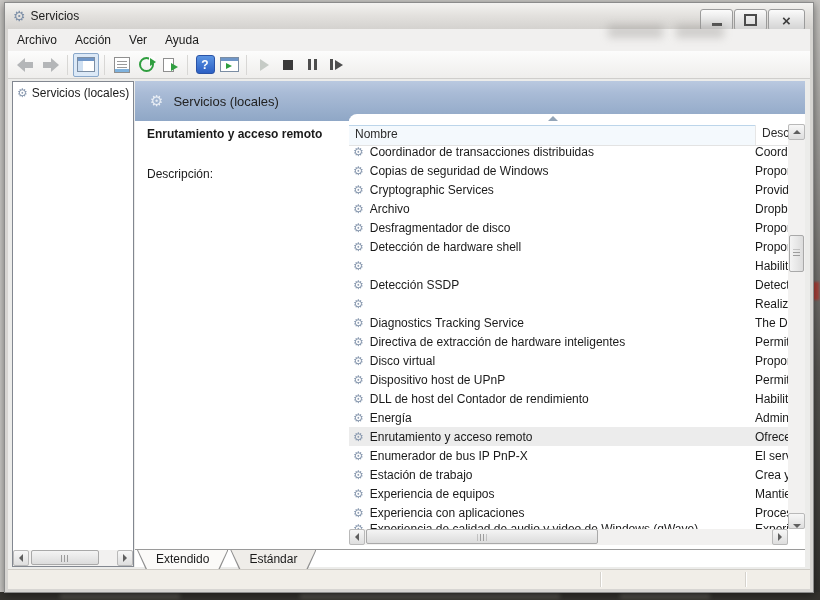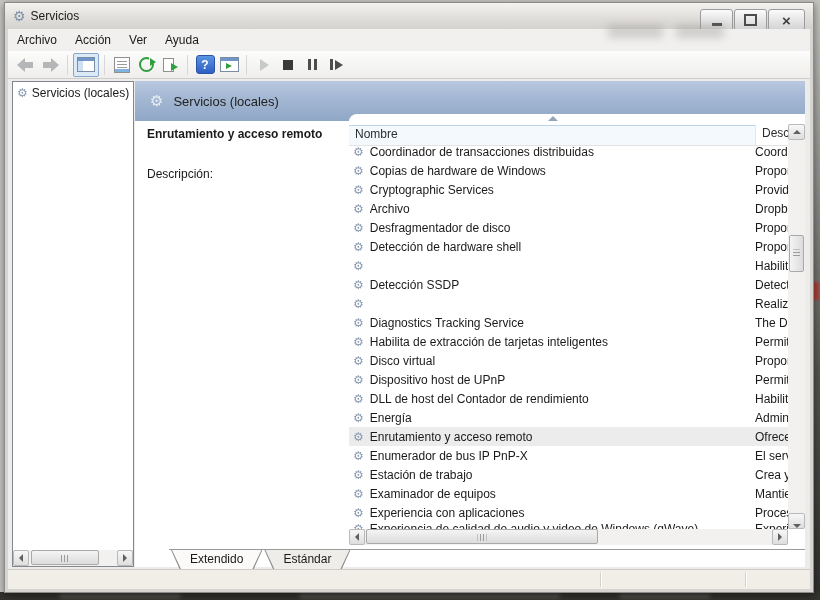--- a/index.html
+++ b/index.html
@@ -119,21 +119,21 @@
   .svc-row.selected{background:#ececec;}
   .svc-row.clipped{height:7px;overflow:hidden;align-items:flex-start;}
   .cell-name{flex:0 0 406px;display:flex;align-items:center;gap:6px;padding-left:4px;box-sizing:border-box;white-space:nowrap;overflow:hidden;}
   .cell-desc{flex:1;white-space:nowrap;overflow:hidden;}
 
   .vscroll{position:absolute;right:0;top:10px;width:17px;height:405px;background:#f2f1f0;}
   .vscroll .sb-btn{width:17px;}
   .vscroll .down{position:absolute;bottom:0;}
   .hscroll{position:absolute;left:0;right:17px;bottom:0;height:16px;background:#f1f0ef;display:flex;}
 
-  .tabsrow{position:absolute;left:0;right:0;top:468px;height:21px;border-top:1px solid #9a9a9a;display:flex;padding-left:2px;margin-left:34px;}
+  .tabsrow{position:absolute;left:0;right:0;top:468px;height:21px;border-top:1px solid #9a9a9a;display:flex;padding-left:2px;}
   .tab-outer{height:20px;margin-right:2px;padding:0 1px 1px 1px;background:#8f8f8f;box-sizing:border-box;
     clip-path:polygon(0 0,100% 0,calc(100% - 9px) 100%,9px 100%);}
   .tab-inner{height:100%;padding:2px 18px 0 18px;background:#efede9;
     clip-path:polygon(0 0,100% 0,calc(100% - 9px) 100%,9px 100%);box-sizing:border-box;}
   .tab-outer.active .tab-inner{background:#fbfaf8;}
 
   .statusbar{position:absolute;left:3px;right:3px;top:566px;height:19px;background:#f1eee8;border-top:1px solid #cfccc6;}
   .status-sep{position:absolute;top:2px;bottom:2px;width:1px;background:#d5d2cc;border-right:1px solid #fff;}
 </style>
 </head>
@@ -281,21 +281,21 @@
           <div class="svc-row">
                 <div class="cell-name">
                   <span class="gear sm">⚙</span>
                   <span>Coordinador de transacciones distribuidas</span>
                 </div>
                 <div class="cell-desc">Coordina</div>
               </div>
               <div class="svc-row">
                 <div class="cell-name">
                   <span class="gear sm">⚙</span>
-                  <span>Copias de hardware de Windows</span>
+                  <span>Copias de seguridad de Windows</span>
                 </div>
                 <div class="cell-desc">Proporci</div>
               </div>
               <div class="svc-row">
                 <div class="cell-name">
                   <span class="gear sm">⚙</span>
                   <span>Cryptographic Services</span>
                 </div>
                 <div class="cell-desc">Provides</div>
               </div>
@@ -342,21 +342,21 @@
               <div class="svc-row">
                 <div class="cell-name">
                   <span class="gear sm">⚙</span>
                   <span>Diagnostics Tracking Service</span>
                 </div>
                 <div class="cell-desc">The Diag</div>
               </div>
               <div class="svc-row">
                 <div class="cell-name">
                   <span class="gear sm">⚙</span>
-                  <span>Habilita de extracción de tarjetas inteligentes</span>
+                  <span>Directiva de extracción de hardware inteligentes</span>
                 </div>
                 <div class="cell-desc">Permite</div>
               </div>
               <div class="svc-row">
                 <div class="cell-name">
                   <span class="gear sm">⚙</span>
                   <span>Disco virtual</span>
                 </div>
                 <div class="cell-desc">Proporci</div>
               </div>
@@ -398,21 +398,21 @@
               <div class="svc-row">
                 <div class="cell-name">
                   <span class="gear sm">⚙</span>
                   <span>Estación de trabajo</span>
                 </div>
                 <div class="cell-desc">Crea y m</div>
               </div>
               <div class="svc-row">
                 <div class="cell-name">
                   <span class="gear sm">⚙</span>
-                  <span>Examinador de equipos</span>
+                  <span>Experiencia de equipos</span>
                 </div>
                 <div class="cell-desc">Mantien</div>
               </div>
               <div class="svc-row">
                 <div class="cell-name">
                   <span class="gear sm">⚙</span>
                   <span>Experiencia con aplicaciones</span>
                 </div>
                 <div class="cell-desc">Procesa</div>
               </div>

